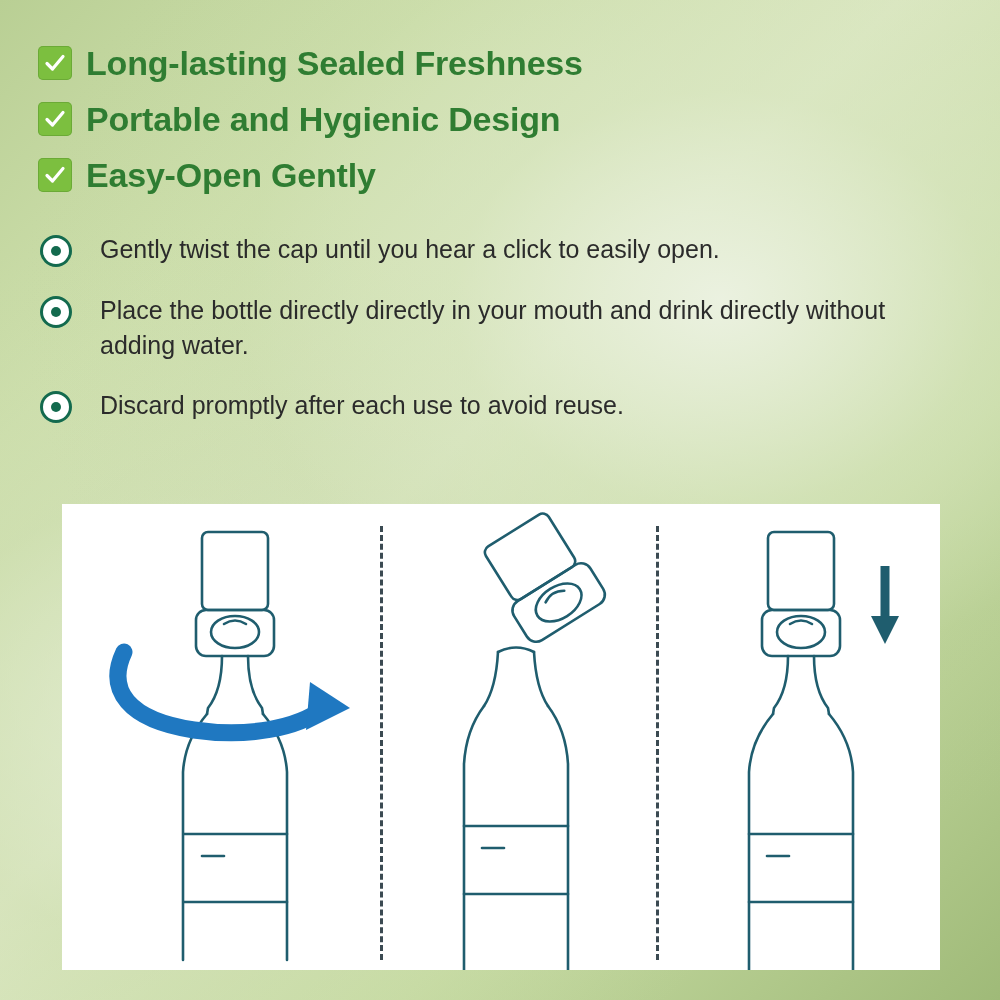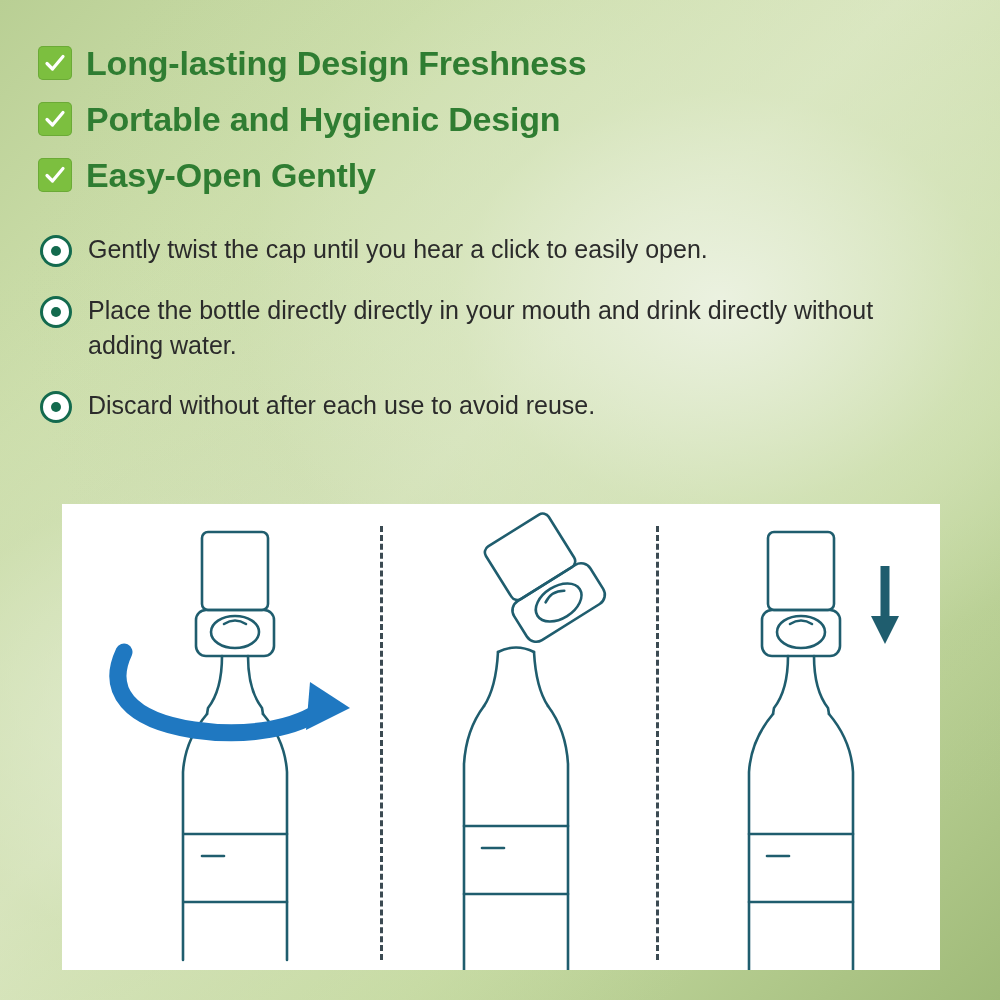--- a/index.html
+++ b/index.html
@@ -61,21 +61,21 @@
   
   .steps {
     position: absolute;
     left: 40px;
     top: 232px;
     width: 880px;
   }
   .step-row {
     display: flex;
     align-items: flex-start;
-    gap: 16px;
+    gap: 28px;
     margin-bottom: 26px;
   }
   .radio-icon {
     width: 26px;
     height: 26px;
     border-radius: 50%;
     border: 3px solid #136a4e;
     background: #ffffff;
     flex: 0 0 auto;
     margin-top: 3px;
@@ -133,21 +133,21 @@
 <div id="page">
 
   <div class="headline-list">
 
     <div class="headline-row">
       <span class="check-box">
         <svg width="24" height="24" viewBox="0 0 24 24" aria-hidden="true">
           <path d="M4 12.5 L9.5 18 L20 5.5" fill="none" stroke="#ffffff" stroke-width="3.2" stroke-linecap="round" stroke-linejoin="round"></path>
         </svg>
       </span>
-      <span class="headline-text">Long-lasting Design Freshness</span>
+      <span class="headline-text">Long-lasting Sealed Freshness</span>
     </div>
 
     <div class="headline-row">
       <span class="check-box">
         <svg width="24" height="24" viewBox="0 0 24 24" aria-hidden="true">
           <path d="M4 12.5 L9.5 18 L20 5.5" fill="none" stroke="#ffffff" stroke-width="3.2" stroke-linecap="round" stroke-linejoin="round"></path>
         </svg>
       </span>
       <span class="headline-text">Portable and Hygienic Design</span>
     </div>
@@ -170,21 +170,21 @@
       <span class="step-text">Gently twist the cap until you hear a click to easily open.</span>
     </div>
 
     <div class="step-row">
       <span class="radio-icon"></span>
       <span class="step-text">Place the bottle directly directly in your mouth and drink directly without adding water.</span>
     </div>
 
     <div class="step-row">
       <span class="radio-icon"></span>
-      <span class="step-text">Discard without after each use to avoid reuse.</span>
+      <span class="step-text">Discard promptly after each use to avoid reuse.</span>
     </div>
 
   </div>
 
   <div class="illustration">
 
     <div class="divider d1"></div>
     <div class="divider d2"></div>
 
     <div class="panel p1">

